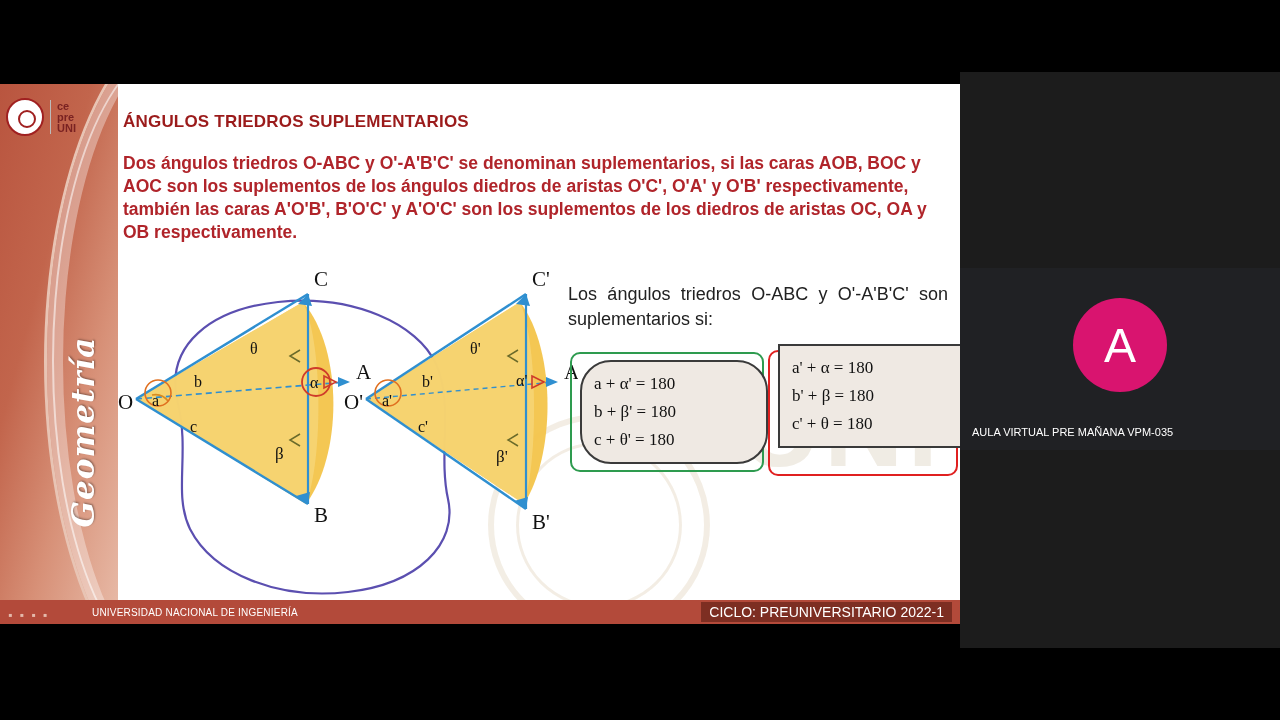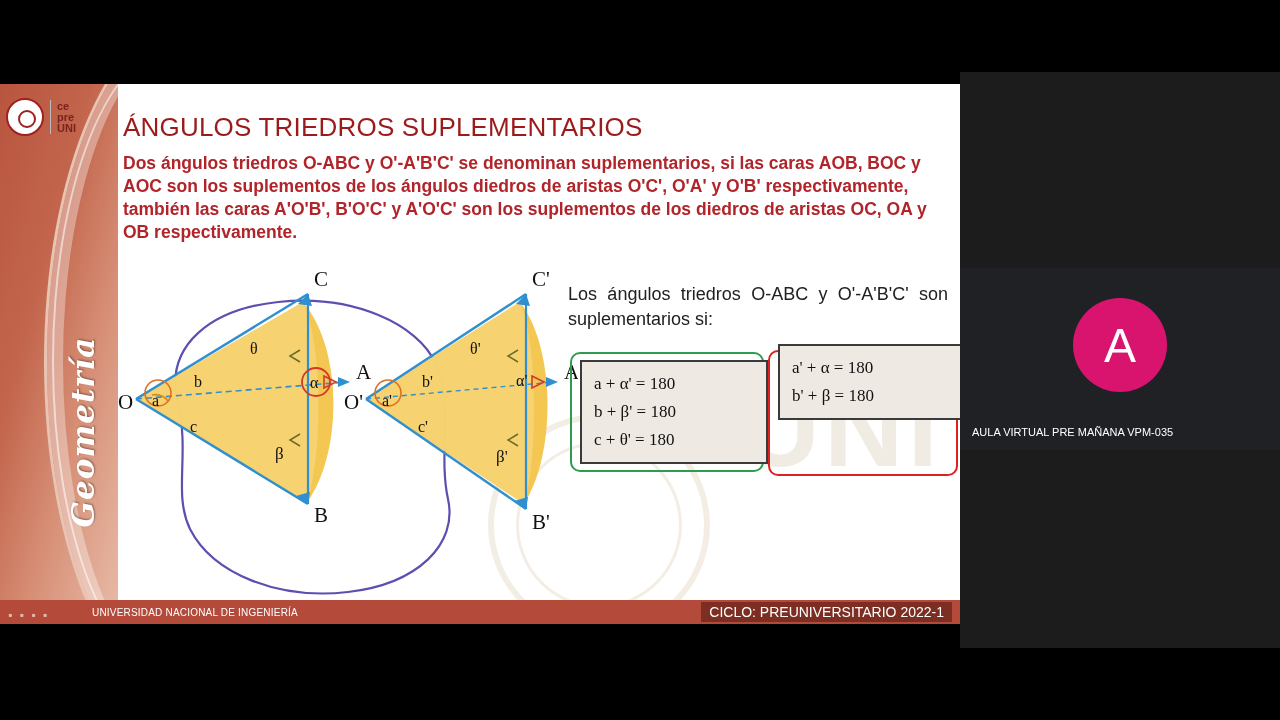--- a/index.html
+++ b/index.html
@@ -120,22 +120,22 @@
   .slide-body {
     position: absolute;
     left: 118px; top: 0;
     width: 842px; height: 540px;
     background: #fff;
   }
   .slide-title {
     position: absolute;
     left: 5px;
     top: 28px;
-    font-size: 26px;
-    font-weight: normal;
+    font-size: 17px;
+    font-weight: bold;
     color: #9b1b1b;
     letter-spacing: 0.2px;
   }
   .slide-paragraph {
     position: absolute;
     left: 5px;
     top: 68px;
     width: 826px;
     font-size: 17.5px;
     line-height: 23px;
@@ -377,30 +377,31 @@
               <text x="122" y="100" font-size="16" font-family="Liberation Serif, serif" fill="#111">θ'</text>
               <text x="148" y="208" font-size="17" font-family="Liberation Serif, serif" fill="#111">β'</text>
               <text x="168" y="132" font-size="16" font-family="Liberation Serif, serif" fill="#111">α'</text>
             </g>
           </svg>
         </div>
 
         <div class="right-text">Los ángulos triedros O-ABC  y O'-A'B'C' son suplementarios si:</div>
 
         <div class="eq-outline" style="left:452px; top:268px; width:190px; height:116px; border-color:#2e9b4f;"></div>
-        <div class="eq-box" style="left:462px; top:276px; width:160px;">
+        <div class="eq-box" style="left:462px; top:276px; width:160px;border-radius:31px;">
           <div>a + α' = 180</div>
           <div>b + β' = 180</div>
           <div>c + θ' = 180</div>
         </div>
 
         <div class="eq-outline" style="left:650px; top:266px; width:186px; height:122px; border-color:#e02020;"></div>
         <div class="eq-box" style="left:660px; top:260px; width:158px;">
           <div>a' + α = 180</div>
           <div>b' + β = 180</div>
+          <div>c' + θ = 180</div>
         </div>
       </div>
 
       <div class="slide-footer">
         <div class="footer-left">UNIVERSIDAD NACIONAL DE INGENIERÍA</div>
         <div class="footer-right">CICLO: PREUNIVERSITARIO 2022-1</div>
       </div>
       <div class="footer-dots">▪ ▪ ▪ ▪</div>
     </div>
 

